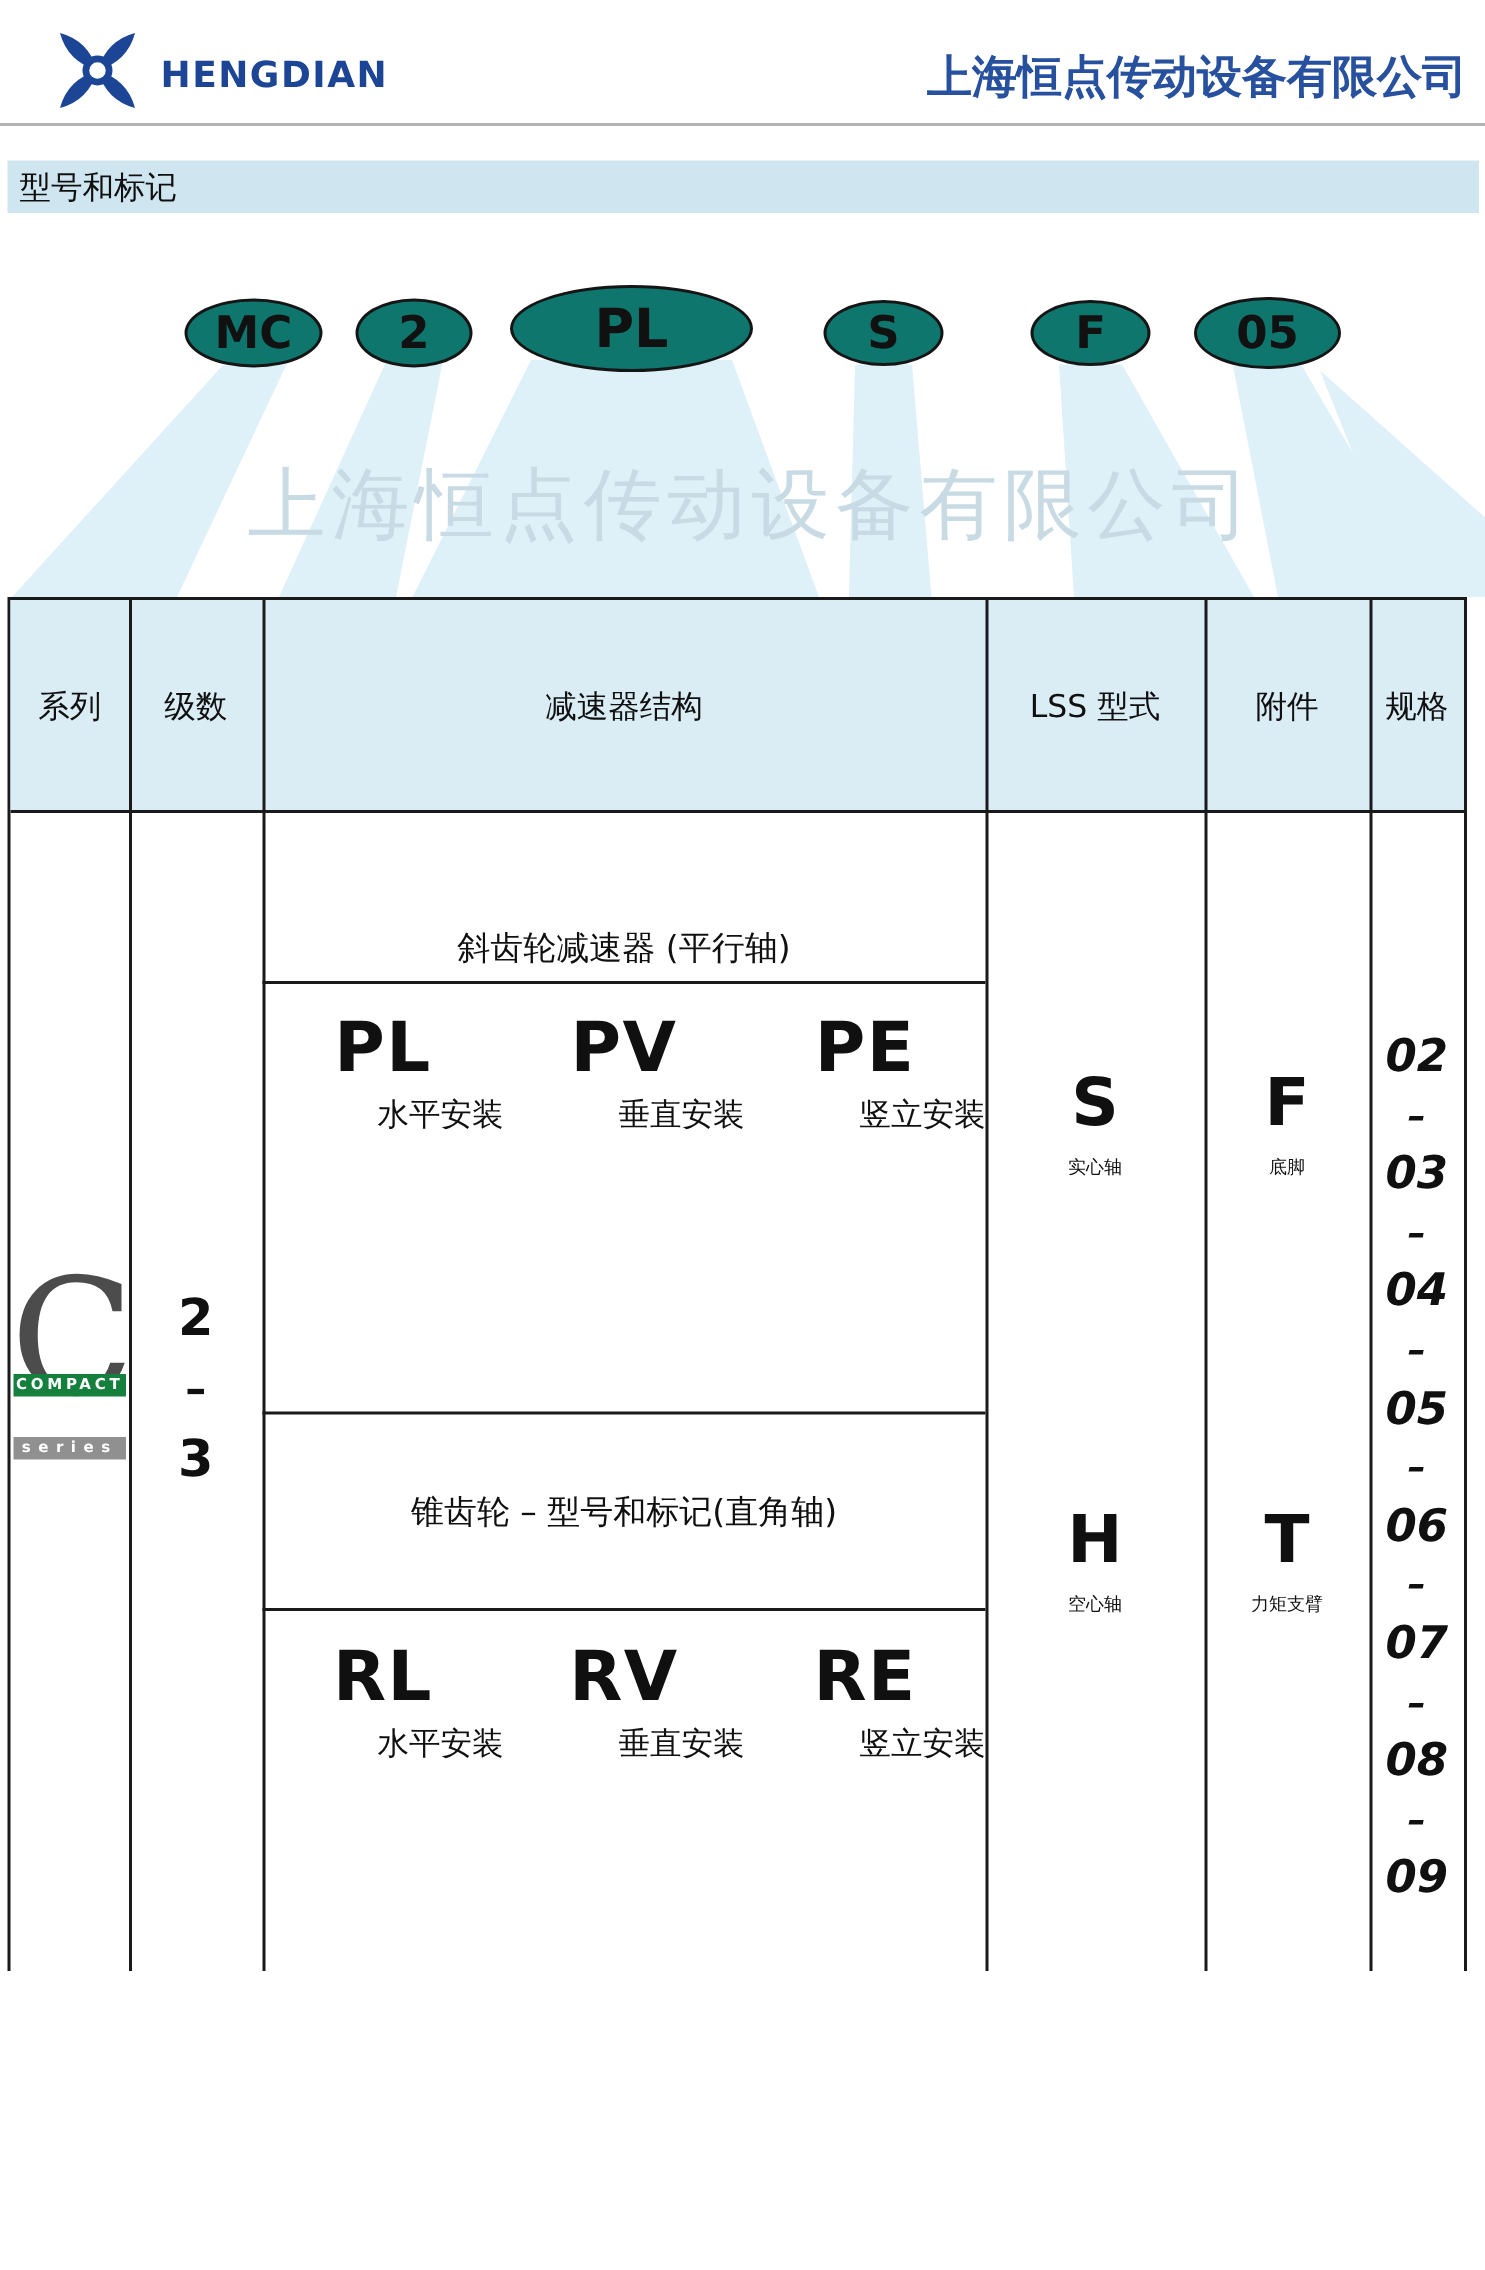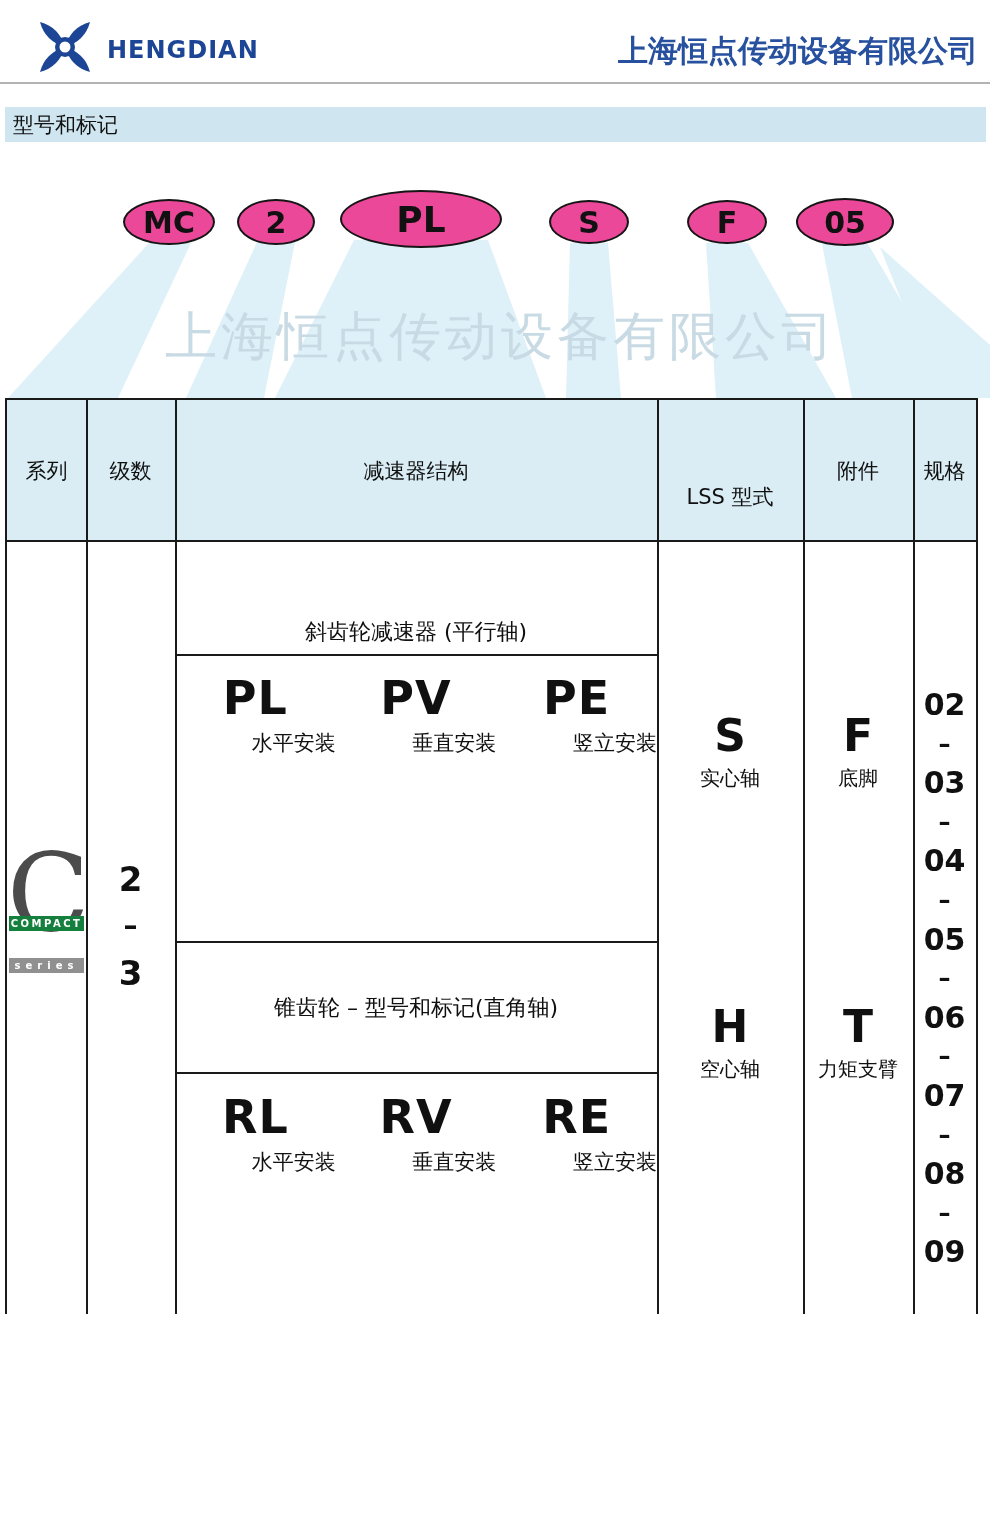--- a/index.html
+++ b/index.html
@@ -10,21 +10,21 @@
   
   .brand-text{font-size:24px;font-weight:bold;letter-spacing:1px;color:#1d4596;}
   .company-title{font-size:30px;font-weight:bold;color:#27509e;font-family:"Liberation Serif","DejaVu Serif",serif;}
   .header-rule{left:0;top:82px;width:990px;height:2px;background:#b3b3b3;}
 
   
   .banner{left:5px;top:107px;width:981px;height:35px;background:#cfe6f0;display:flex;align-items:center;}
   .banner-label{font-size:21px;padding-left:8px;}
 
   
-  .code-ellipse{border:2px solid #151515;border-radius:50%;background:#ec4899;
+  .code-ellipse{border:2px solid #151515;border-radius:50%;background:#0f766e;
                 display:flex;align-items:center;justify-content:center;
                 font-weight:bold;color:#111;box-sizing:border-box;}
 
   
   .watermark{left:165px;top:302px;font-size:52px;letter-spacing:4px;color:#c8dae4;white-space:nowrap;}
 
   
   .beam{fill:#def0f8;}
 
   
@@ -35,23 +35,23 @@
   .hdiv{position:absolute;height:2px;background:#1a1a1a;left:168px;width:482px;}
 
   .band-title{position:absolute;left:168px;width:482px;height:34px;display:flex;align-items:center;justify-content:center;font-size:22px;white-space:nowrap;}
   .opt-row{position:absolute;left:168px;width:482px;display:flex;}
   .opt{flex:1;text-align:center;}
   .opt-code{font-size:46px;font-weight:bold;line-height:52px;letter-spacing:1px;}
   .opt-label{font-size:21px;line-height:21px;margin-top:9px;text-align:right;}
 
   .type-block{position:absolute;text-align:center;}
   .type-code{font-size:44px;font-weight:bold;line-height:50px;}
-  .type-label{font-size:20px;line-height:22px;margin-top:6px;white-space:nowrap;}
-
-  .sizes-stack{position:absolute;left:906px;width:63px;top:285px;display:flex;flex-direction:column;}
+  .type-label{font-size:12px;line-height:22px;margin-top:6px;white-space:nowrap;}
+
+  .sizes-stack{position:absolute;left:906px;width:63px;top:285px;display:flex;flex-direction:column;font-style:italic;}
   .size-item{height:39.1px;display:flex;align-items:center;justify-content:center;font-weight:bold;}
   .size-num{font-size:30px;}
   .size-dash{font-size:24px;}
 
   
   .series-c{position:absolute;left:0;top:443px;width:79px;text-align:center;color:#4c4c4c;
             font-size:108px;line-height:100px;font-family:"DejaVu Serif","Liberation Serif",serif;}
   .series-badge{position:absolute;left:2px;width:75px;height:15px;display:flex;align-items:center;justify-content:center;
                 color:#ffffff;font-size:10px;font-weight:bold;}
   .badge-top{top:516px;background:#15803d;letter-spacing:2.5px;}
@@ -114,21 +114,21 @@
 
     <div class="vline" style="left:79px;"></div>
     <div class="vline" style="left:168px;"></div>
     <div class="vline" style="left:650px;"></div>
     <div class="vline" style="left:796px;"></div>
     <div class="vline" style="left:906px;"></div>
 
     <div class="hcell" style="left:0;width:79px;">系列</div>
     <div class="hcell" style="left:79px;width:89px;">级数</div>
     <div class="hcell" style="left:168px;width:482px;">减速器结构</div>
-    <div class="hcell" style="left:650px;width:146px;margin-top:26px;">LSS 型式</div>
+    <div class="hcell" style="left:650px;width:146px;">LSS 型式</div>
     <div class="hcell" style="left:796px;width:110px;">附件</div>
     <div class="hcell" style="left:906px;width:63px;">规格</div>
 
     <div class="hdiv" style="top:254px;"></div>
     <div class="hdiv" style="top:541px;"></div>
     <div class="hdiv" style="top:672px;"></div>
 
     <div class="series-c">C</div>
     <div class="series-badge badge-top">COMPACT</div>
     <div class="series-badge badge-bottom">series</div>

